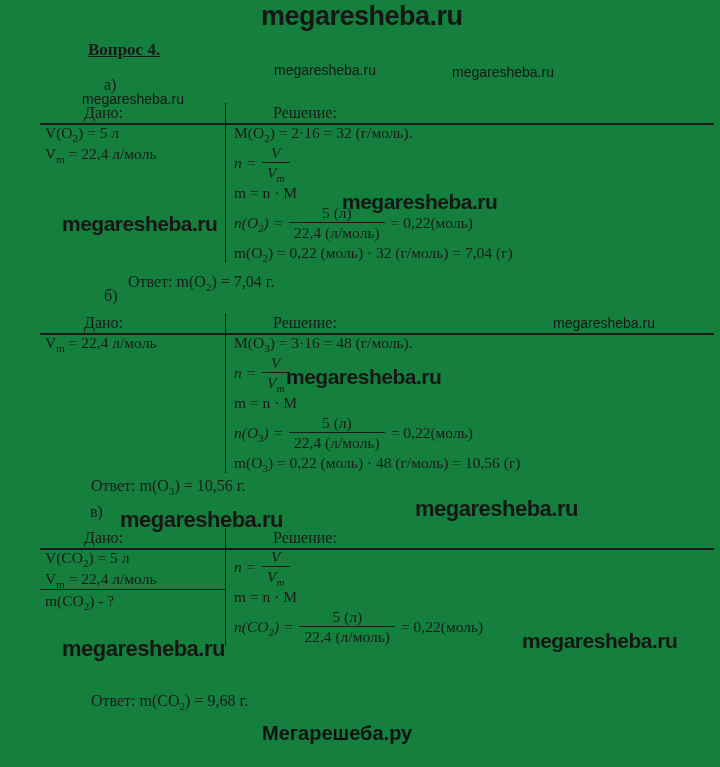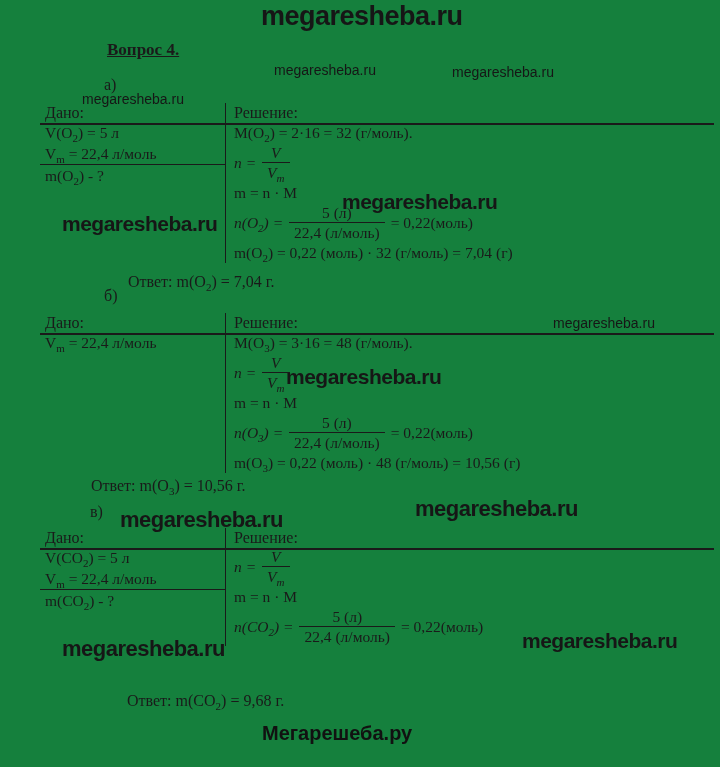--- a/index.html
+++ b/index.html
@@ -17,21 +17,21 @@
   .brand-bottom{font-family:"Liberation Sans", sans-serif;font-size:20px;font-weight:bold;color:#111;}
 
   .qtitle{font-size:17px;font-weight:bold;text-decoration:underline;}
   .seclabel{font-size:16px;}
   .answer{font-size:16px;}
 
   
   .soltable{display:flex;align-items:stretch;width:674px;z-index:2;}
   .tcol-left{width:185px;flex:0 0 185px;box-sizing:border-box;padding-left:5px;}
   .tcol-right{flex:1 1 auto;border-left:1.5px solid #1a1a1a;box-sizing:border-box;padding-left:8px;}
-  .thdr{font-size:16px;line-height:19px;height:19px;}
+  .thdr{font-size:16px;line-height:19px;height:19px;margin-left:39px;}
   .tline{font-size:15.5px;line-height:21px;white-space:nowrap;}
   .tfind{font-size:15.5px;line-height:21px;border-top:1.5px solid #1a1a1a;margin-left:-5px;padding-left:5px;}
   .hline{position:absolute;left:0;right:0;top:19.5px;border-top:2px solid #1a1a1a;}
   .soltable{position:absolute;}
 
   .fracrow{display:flex;align-items:center;gap:6px;font-size:15.5px;margin:1px 0;}
   .frac{display:inline-flex;flex-direction:column;text-align:center;}
   .frac .num{border-bottom:1.2px solid #1a1a1a;padding:0 5px 1px 5px;line-height:17px;font-size:15.5px;}
   .frac .den{padding:1px 5px 0 5px;line-height:17px;font-size:15.5px;}
   .math{font-style:italic;}
@@ -48,31 +48,30 @@
   <div class="abs wm wm-reg" style="left:82px;top:91px;">megaresheba.ru</div>
   <div class="abs wm wm-bold" style="left:342px;top:190px;">megaresheba.ru</div>
   <div class="abs wm wm-bold" style="left:62px;top:212px;">megaresheba.ru</div>
   <div class="abs wm wm-reg" style="left:553px;top:315px;">megaresheba.ru</div>
   <div class="abs wm wm-bold" style="left:286px;top:365px;">megaresheba.ru</div>
   <div class="abs wm wm-bold-lg" style="left:415px;top:496px;">megaresheba.ru</div>
   <div class="abs wm wm-bold-lg" style="left:120px;top:507px;">megaresheba.ru</div>
   <div class="abs wm wm-bold-lg" style="left:62px;top:636px;">megaresheba.ru</div>
   <div class="abs wm wm-bold" style="left:522px;top:629px;">megaresheba.ru</div>
 
-  <div class="abs qtitle" style="left:88px;top:40px;margin-left:19px;">Вопрос 4.</div>
+  <div class="abs qtitle" style="left:88px;top:40px;">Вопрос 4.</div>
 
   <div class="abs seclabel" style="left:104px;top:76px;">а)</div>
 
   <div class="soltable" style="left:40px;top:103px;">
     <div class="hline"></div>
     <div class="tcol-left">
       <div class="thdr">Дано:</div>
       <div class="tline">V(O<sub>2</sub>) = 5 л</div>
       <div class="tline">V<sub>m</sub> = 22,4 л/моль</div>
-      <div class="tfind">m(O<sub>2</sub>) - ?</div>
     </div>
     <div class="tcol-right">
       <div class="thdr">Решение:</div>
       <div class="tline">M(O<sub>2</sub>) = 2·16 = 32 (г/моль).</div>
       <div class="fracrow">
         <span class="math">n =</span>
         <span class="frac">
           <span class="num math">V</span>
           <span class="den math">V<sub>m</sub></span>
         </span>
@@ -149,17 +148,17 @@
         <span class="math">n(CO<sub>2</sub>) =</span>
         <span class="frac">
           <span class="num">5 (л)</span>
           <span class="den">22,4 (л/моль)</span>
         </span>
         <span>= 0,22(моль)</span>
       </div>
     </div>
   </div>
 
-  <div class="abs answer" style="left:91px;top:692px;margin-left:36px;">Ответ: m(CO<sub>2</sub>) = 9,68 г.</div>
+  <div class="abs answer" style="left:91px;top:692px;">Ответ: m(CO<sub>2</sub>) = 9,68 г.</div>
 
   <div class="abs brand-bottom" style="left:262px;top:722px;">Мегарешеба.ру</div>
 
 </div>
 
 </body></html>

